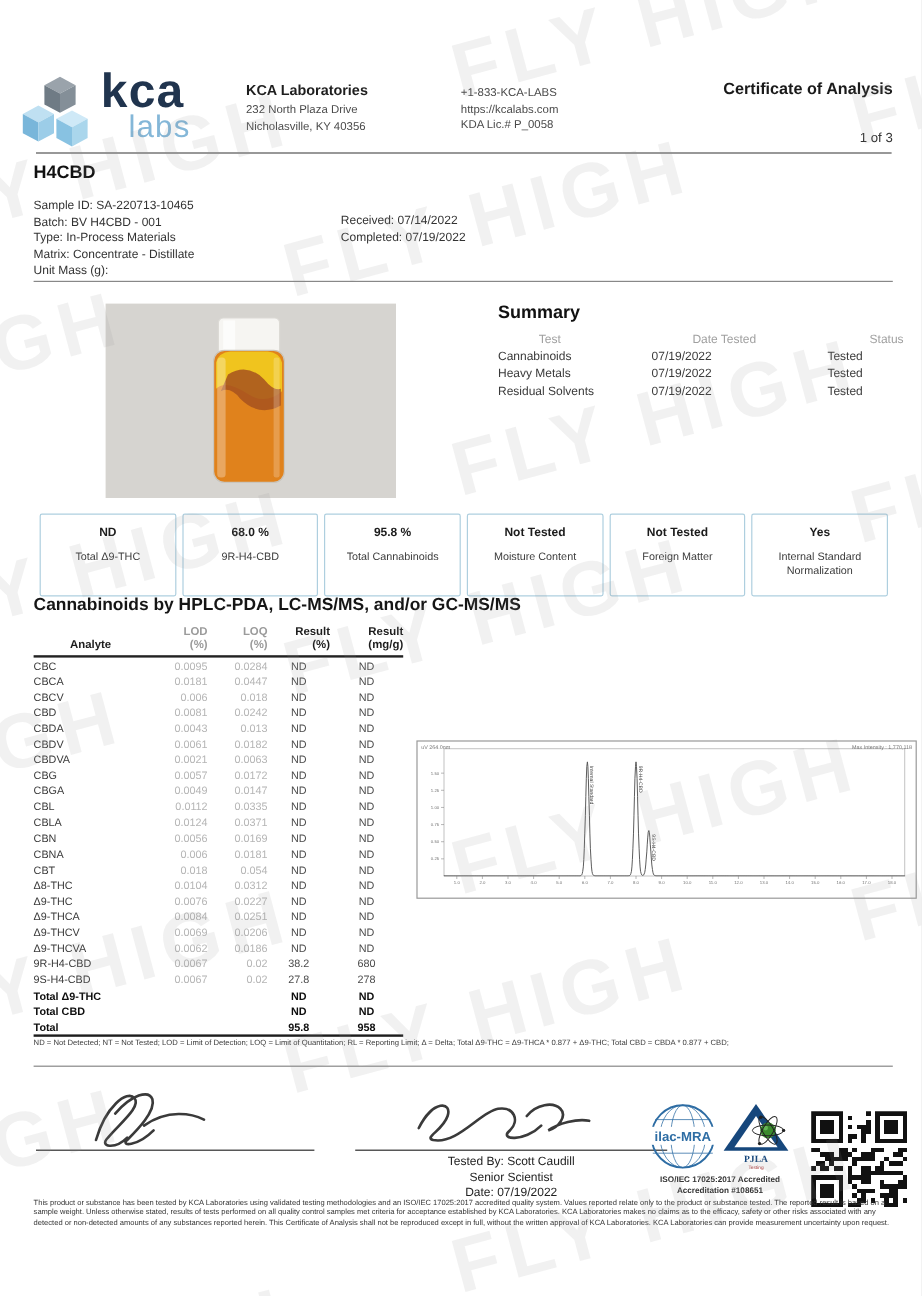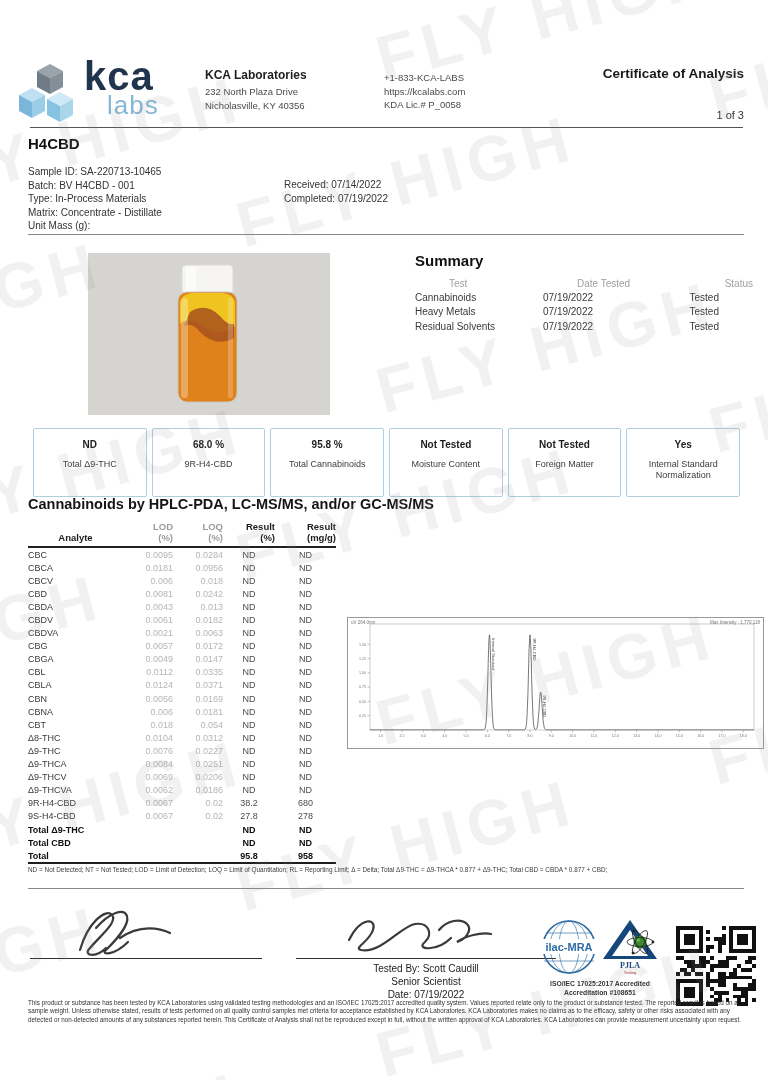--- a/index.html
+++ b/index.html
@@ -210,21 +210,21 @@
         <div class="crow">
           <div>CBC</div>
           <div class="num lodloq">0.0095</div>
           <div class="num lodloq">0.0284</div>
           <div class="num res">ND</div>
           <div class="num res">ND</div>
         </div>
         <div class="crow">
           <div>CBCA</div>
           <div class="num lodloq">0.0181</div>
-          <div class="num lodloq">0.0956</div>
+          <div class="num lodloq">0.0447</div>
           <div class="num res">ND</div>
           <div class="num res">ND</div>
         </div>
         <div class="crow">
           <div>CBCV</div>
           <div class="num lodloq">0.006</div>
           <div class="num lodloq">0.018</div>
           <div class="num res">ND</div>
           <div class="num res">ND</div>
         </div>

